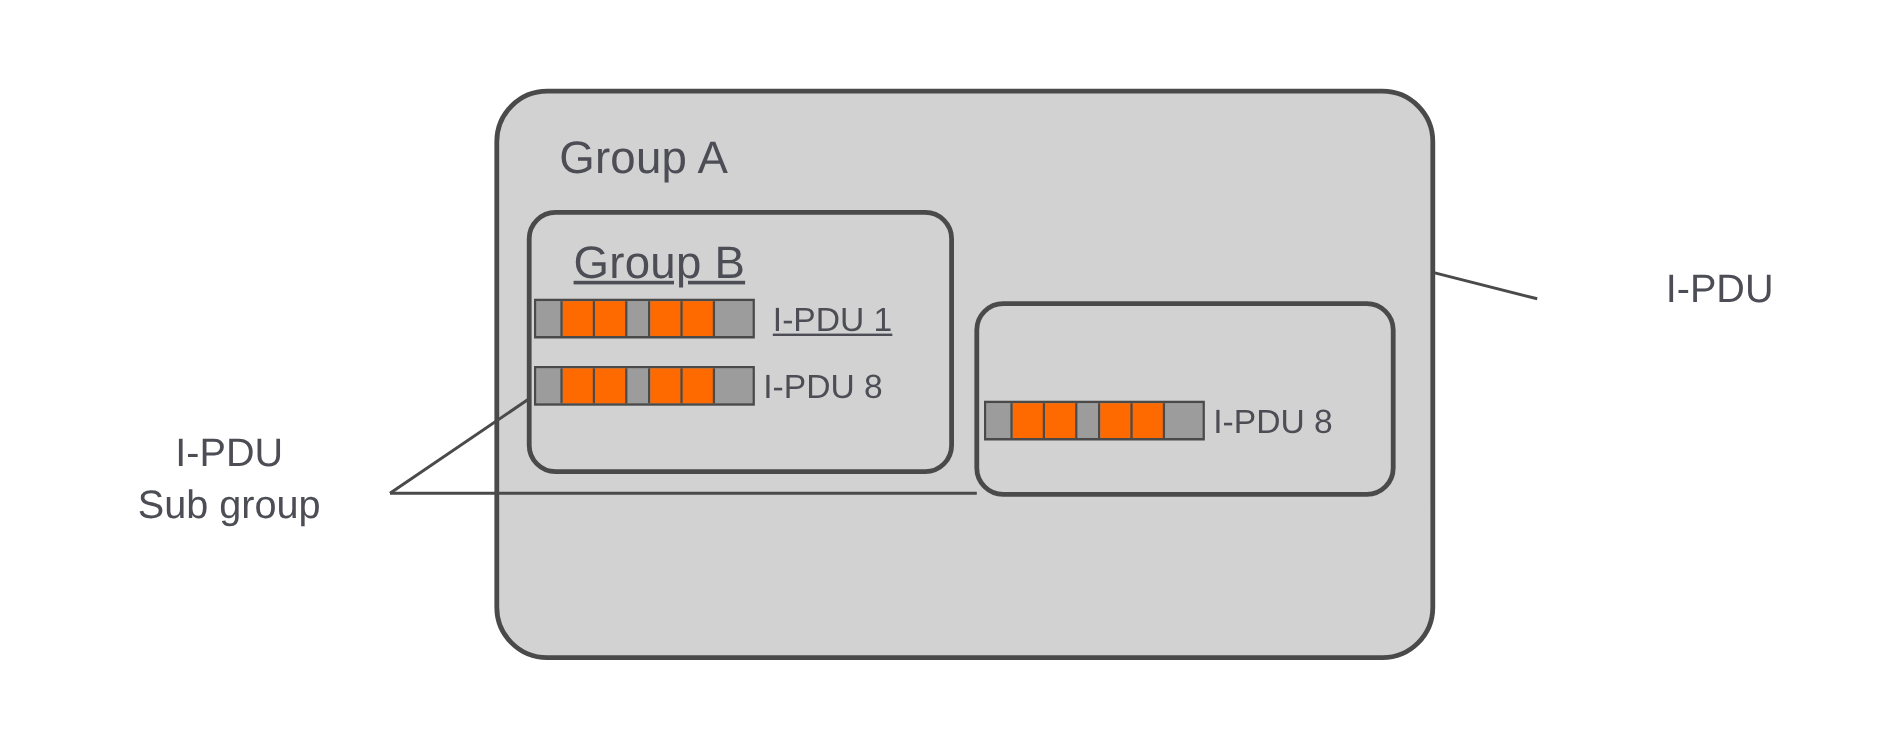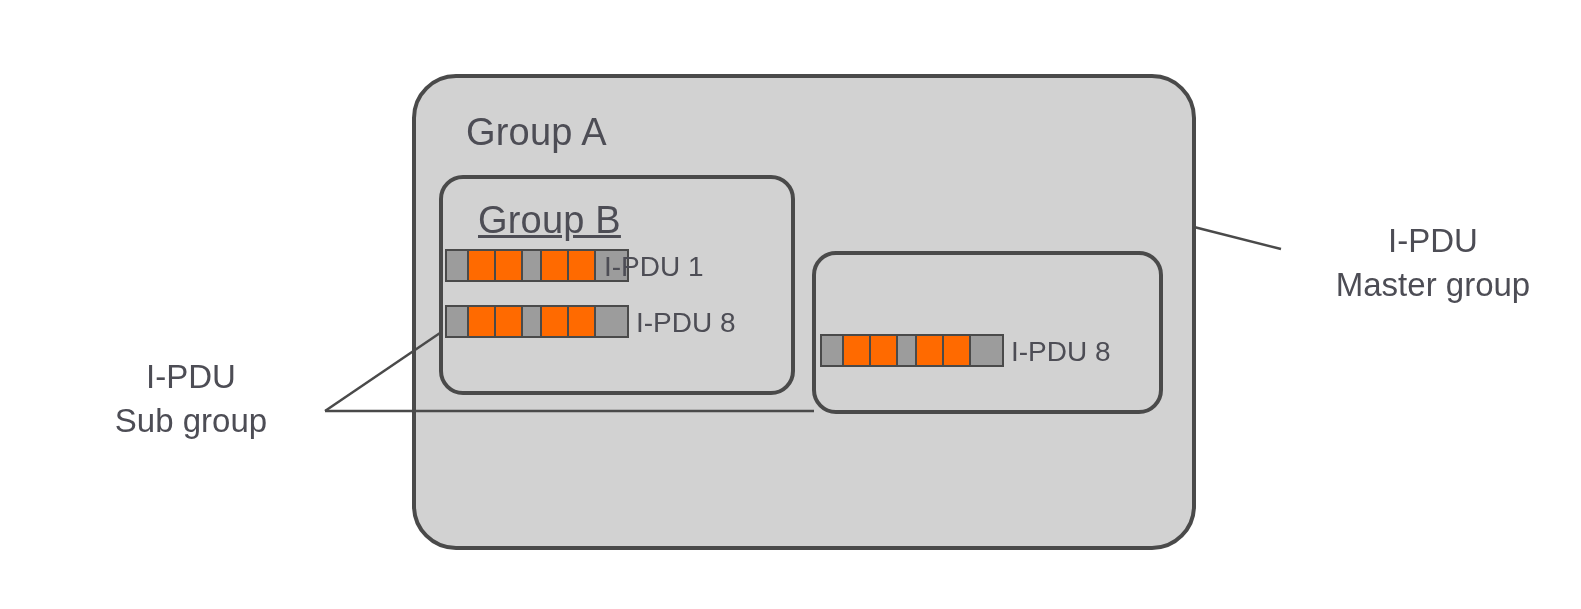--- a/index.html
+++ b/index.html
@@ -96,21 +96,21 @@
 
   <div class="bar" style="left:397px; top:249px; width:184px; height:33px;">
     <div class="seg gray" style="width:22px;"></div>
     <div class="seg orange" style="width:27px;"></div>
     <div class="seg orange" style="width:27px;"></div>
     <div class="seg gray" style="width:19px;"></div>
     <div class="seg orange" style="width:27px;"></div>
     <div class="seg orange" style="width:27px;"></div>
     <div class="seg gray" style="width:31px;"></div>
   </div>
-  <div class="pdu-label" style="left:556px; top:253px;">I-PDU 1</div>
+  <div class="pdu-label" style="left:596px; top:253px;text-decoration:underline;">I-PDU 1</div>
 
   <div class="bar" style="left:397px; top:305px; width:184px; height:33px;">
     <div class="seg gray" style="width:22px;"></div>
     <div class="seg orange" style="width:27px;"></div>
     <div class="seg orange" style="width:27px;"></div>
     <div class="seg gray" style="width:19px;"></div>
     <div class="seg orange" style="width:27px;"></div>
     <div class="seg orange" style="width:27px;"></div>
     <div class="seg gray" style="width:31px;"></div>
   </div>
@@ -122,21 +122,20 @@
     <div class="seg orange" style="width:27px;"></div>
     <div class="seg gray" style="width:19px;"></div>
     <div class="seg orange" style="width:27px;"></div>
     <div class="seg orange" style="width:27px;"></div>
     <div class="seg gray" style="width:31px;"></div>
   </div>
   <div class="pdu-label" style="left:963px; top:338px;">I-PDU 8</div>
 
   <div class="callout" style="left:1265px; top:219px; width:240px;">
     <span class="cl-line">I-PDU</span>
-    <span class="cl-line">Master group</span>
   </div>
 
   <div class="callout" style="left:28px; top:355px; width:230px;">
     <span class="cl-line">I-PDU</span>
     <span class="cl-line">Sub group</span>
   </div>
 
 </div>
 
 </body></html>

